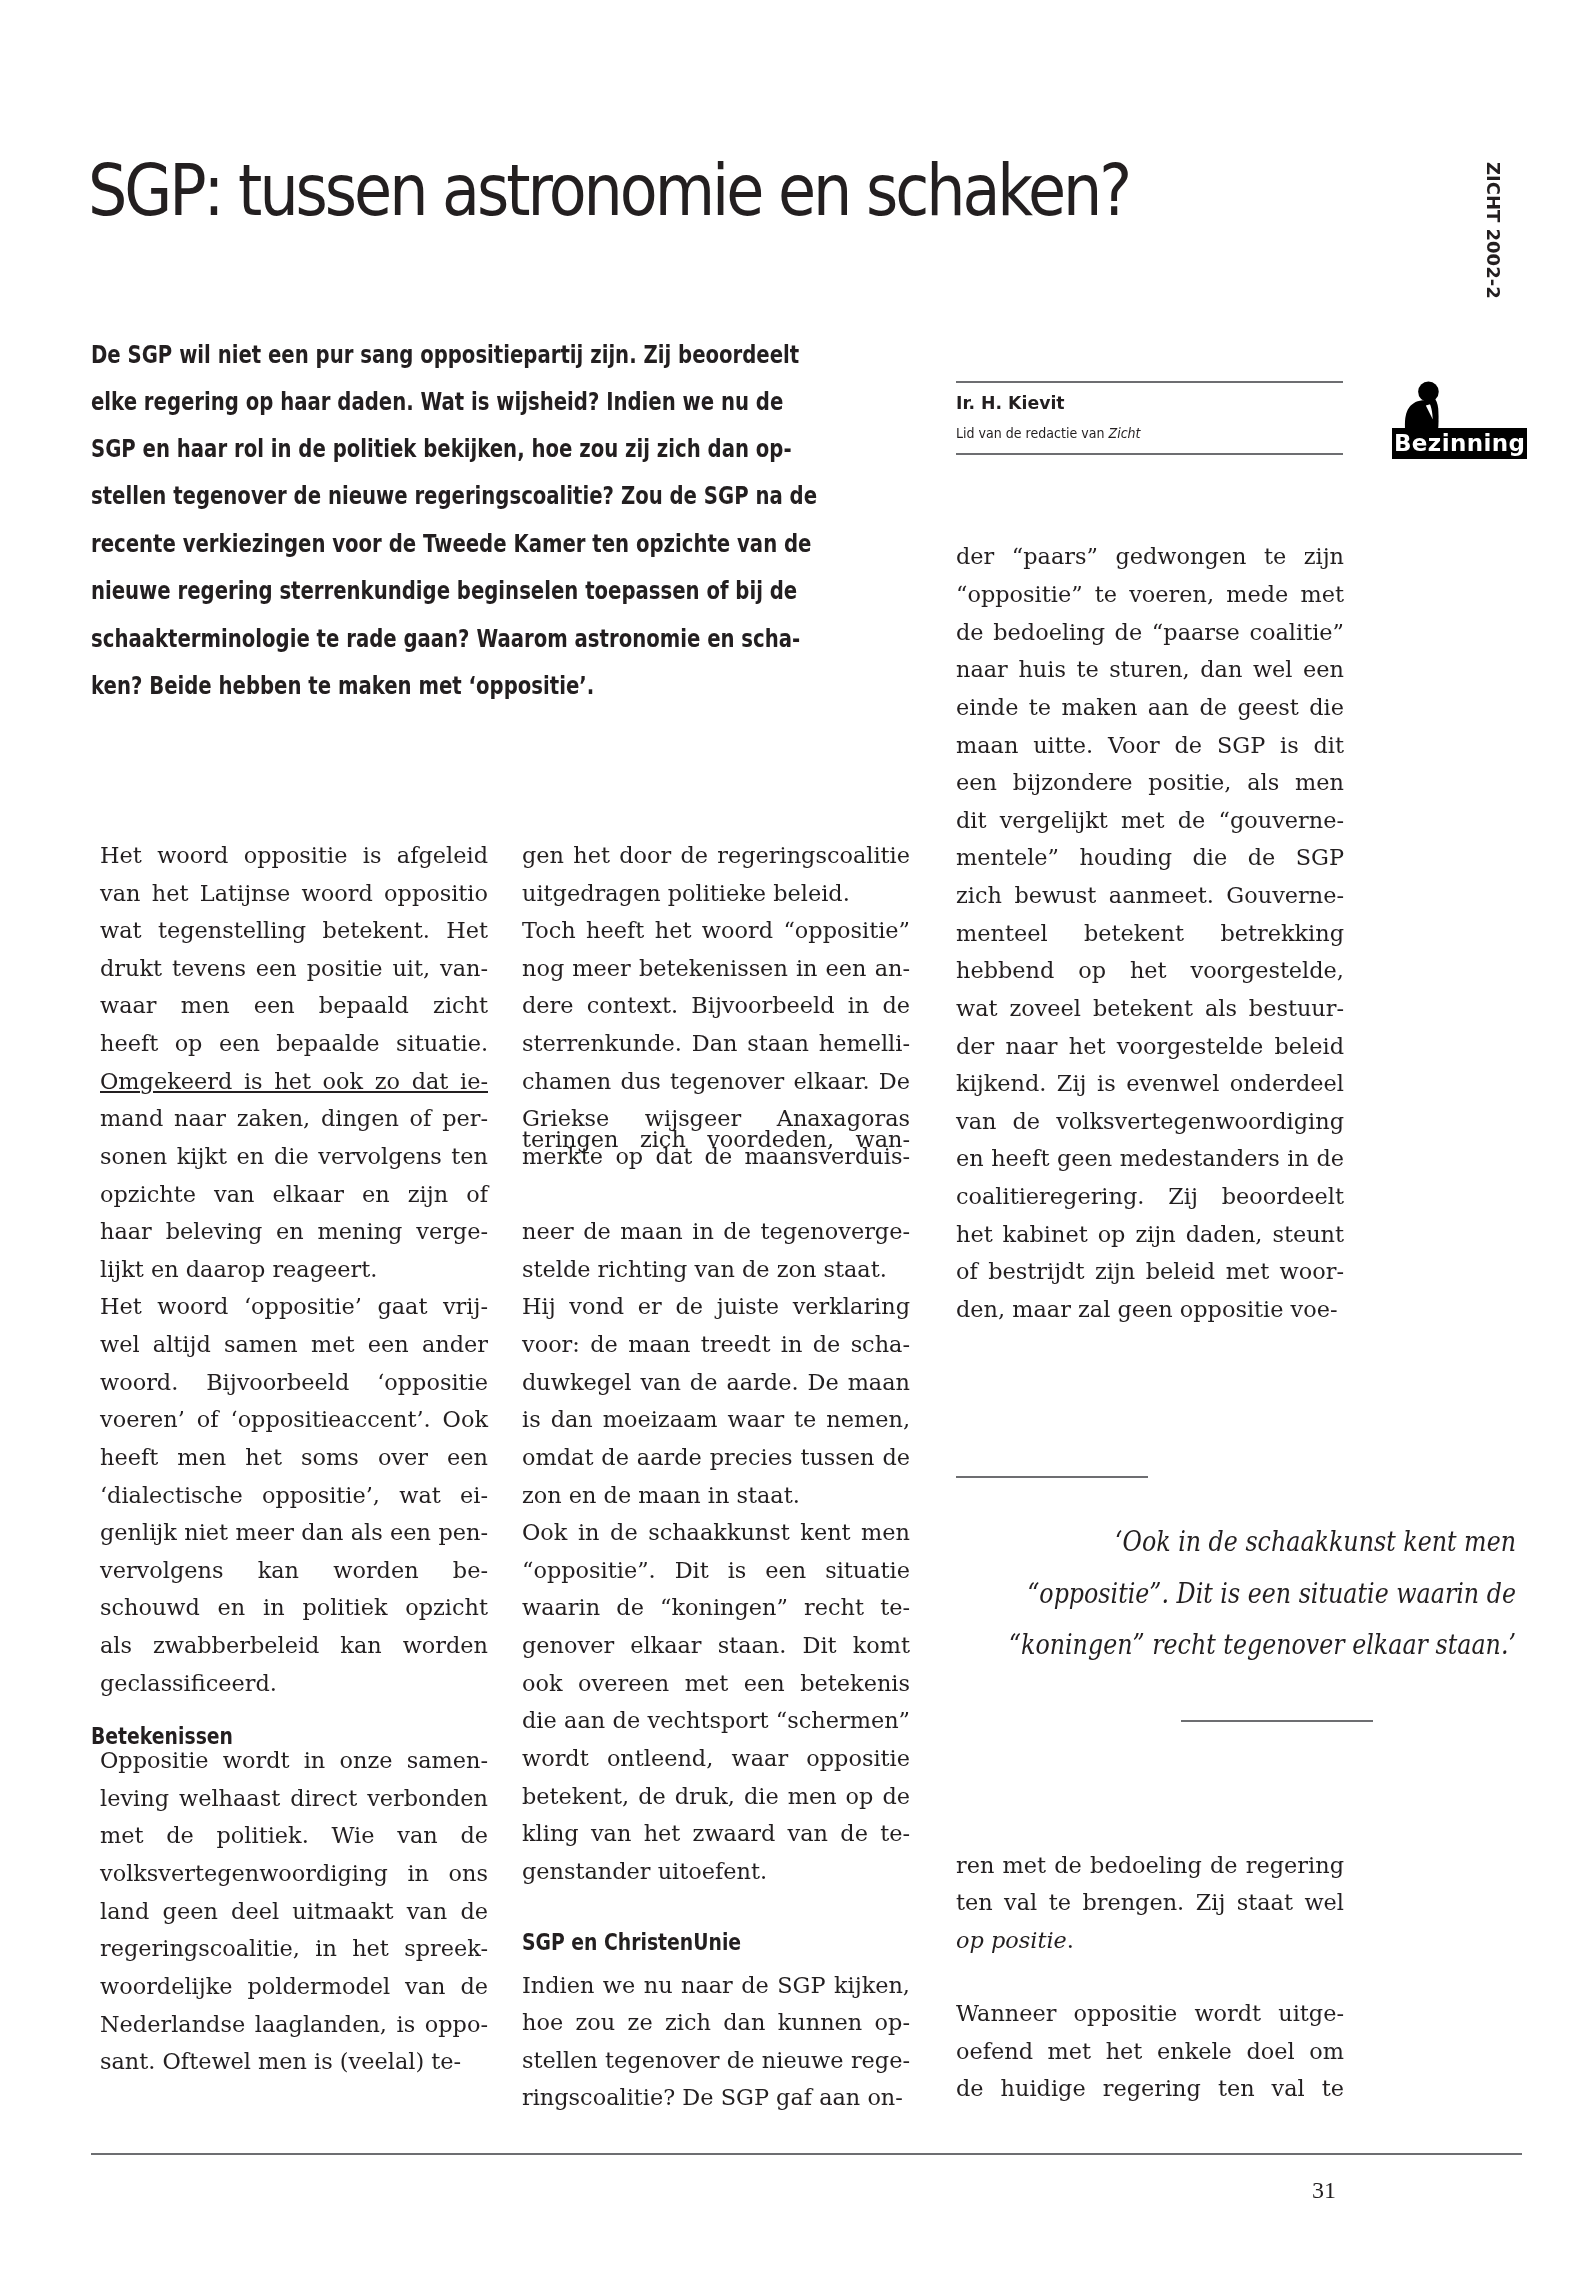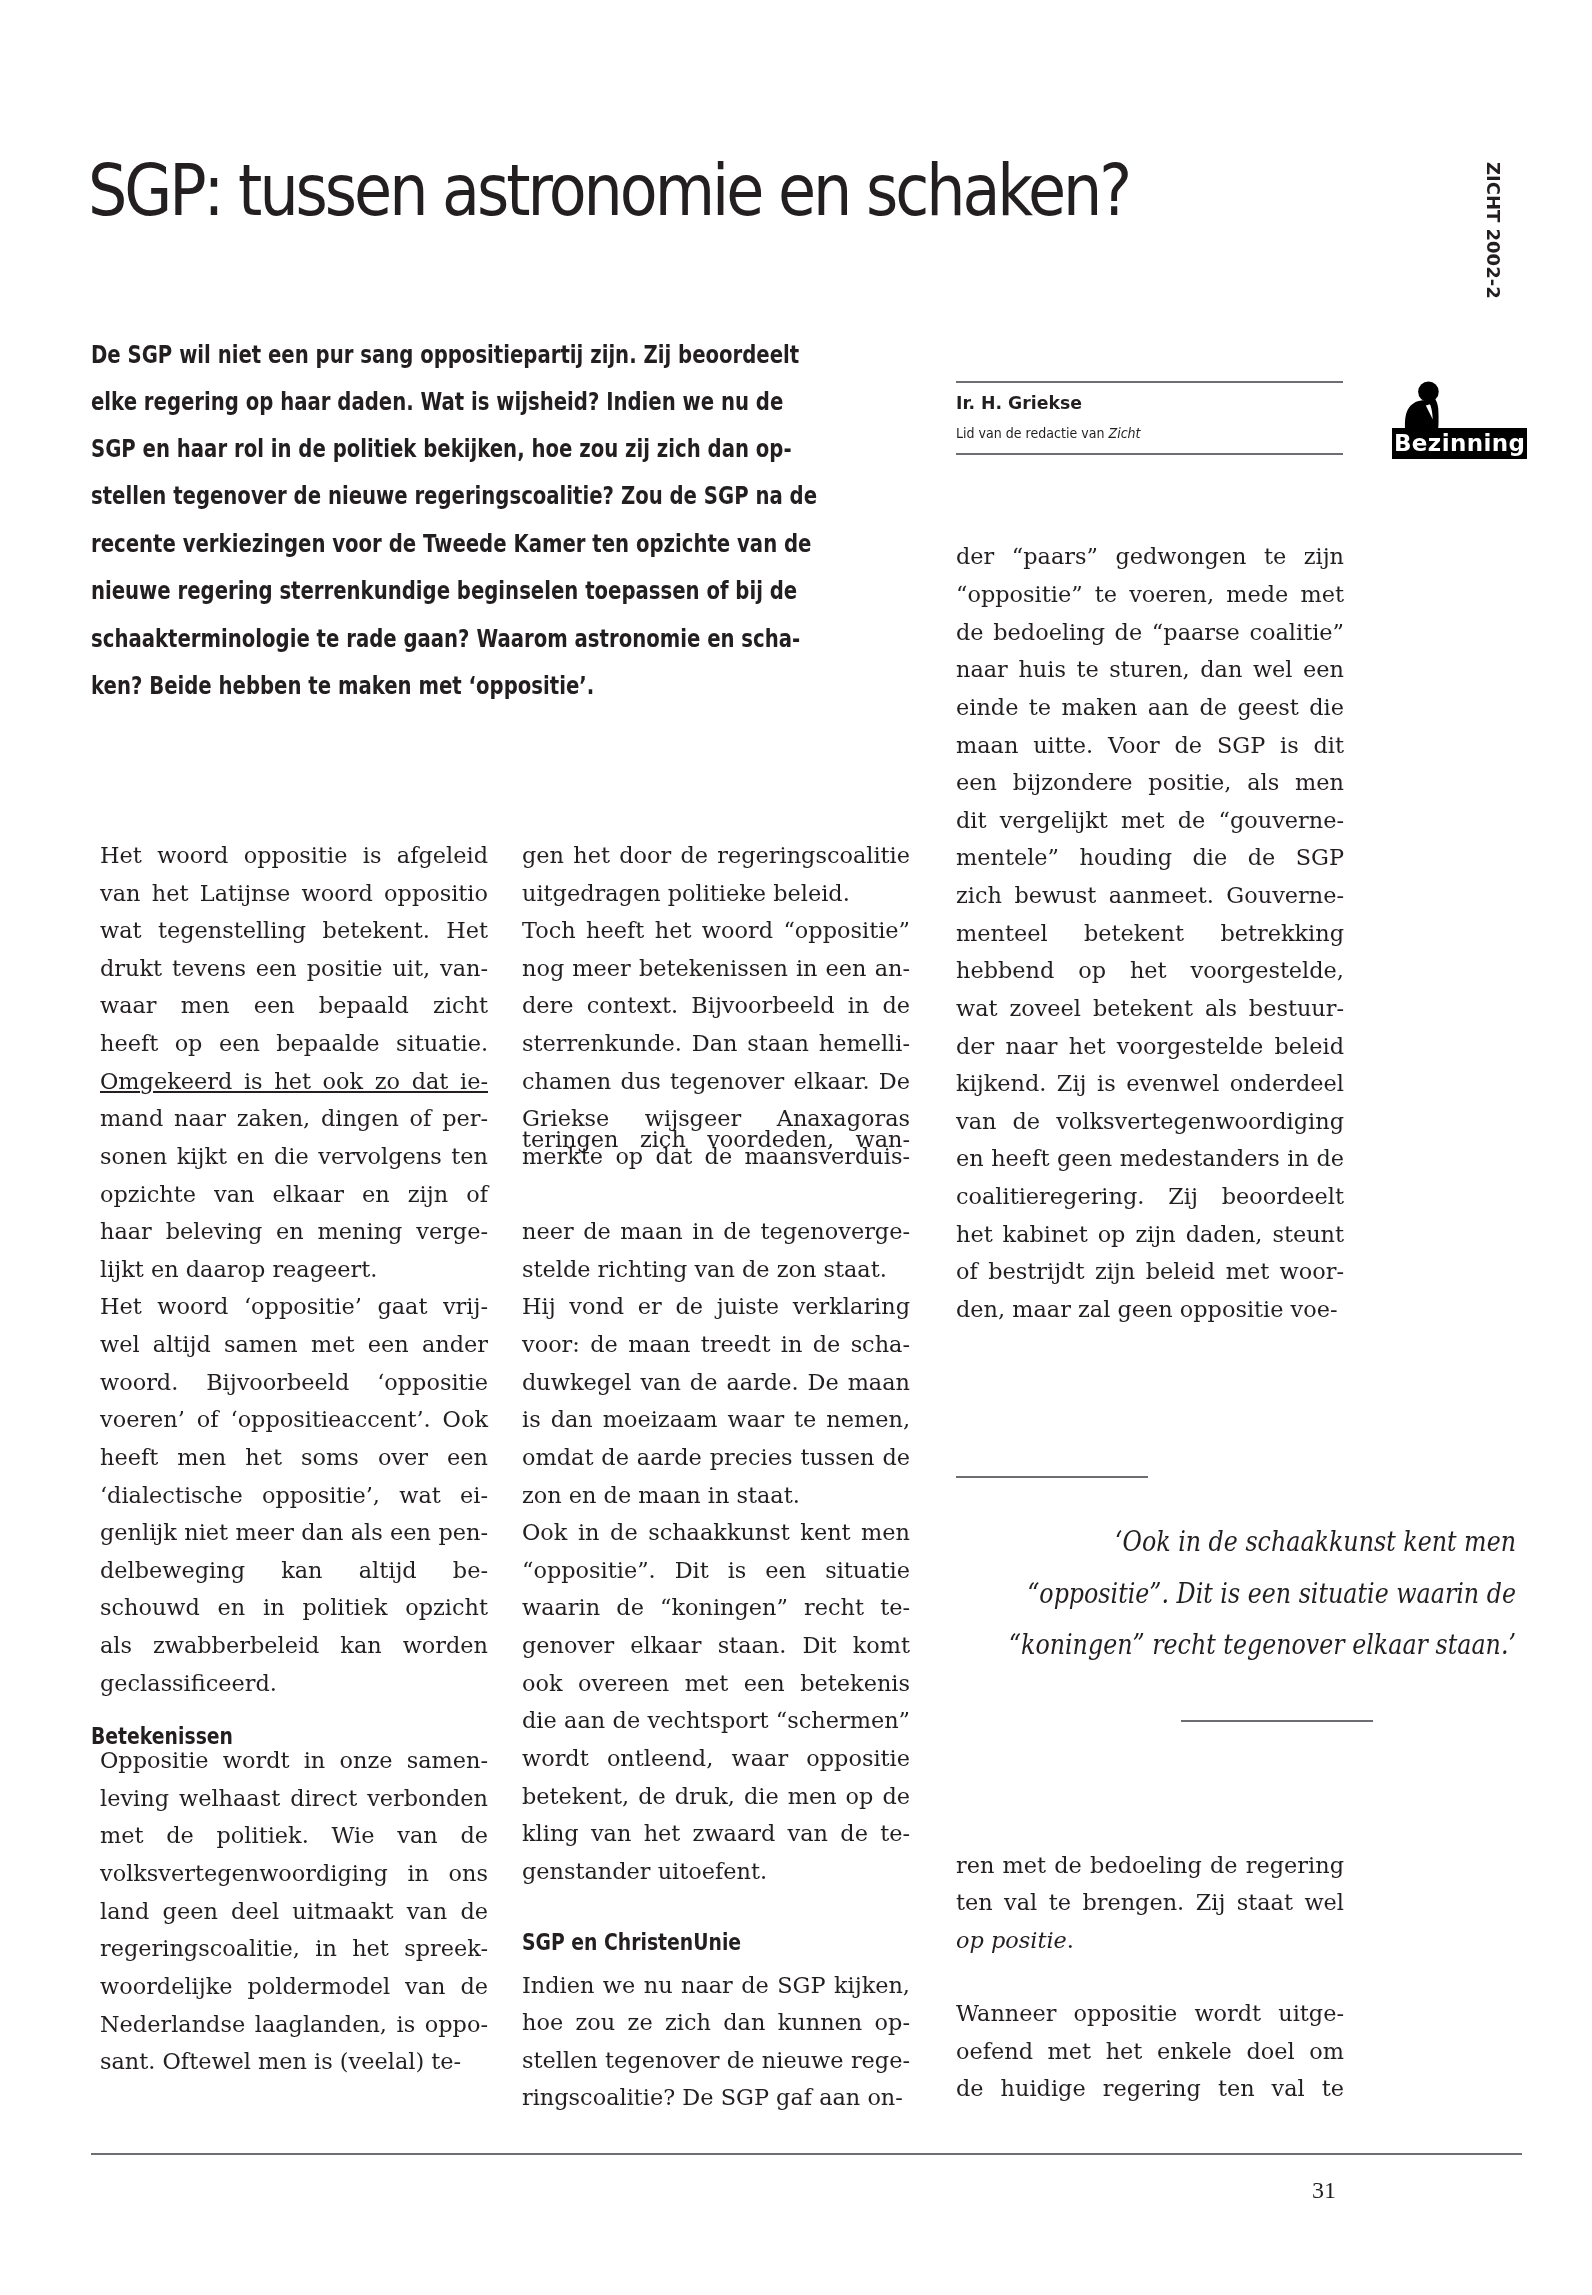--- a/index.html
+++ b/index.html
@@ -70,21 +70,21 @@
   <svg width="155" height="55" viewBox="0 0 180 64" style="position:absolute;left:0;top:0;">
     <circle cx="55" cy="16" r="12" fill="#000"></circle>
     <path d="M 28 62 C 26 40, 32 28, 48 26 L 62 28 C 66 34, 68 46, 66 62 Z" fill="#000"></path>
     <path d="M 52 32 L 60 48 L 66 28 Z" fill="#fff"></path>
     <path d="M 58 20 C 66 24, 68 36, 66 50 L 60 50 C 60 40, 58 30, 54 26 Z" fill="#000"></path>
   </svg>
   <div class="badge-label">Bezinning</div>
 </div>
 
 <div class="rule" style="left:956px; top:381px; width:387px;"></div>
-<div class="author-name">Ir. H. Griekse</div>
+<div class="author-name">Ir. H. Kievit</div>
 <div class="author-role"><span>Lid van de redactie van </span><em>Zicht</em></div>
 <div class="rule" style="left:956px; top:453px; width:387px;"></div>
 
 <div>
   <div class="lead" style="top:341px">De SGP wil niet een pur sang oppositiepartij zijn. Zij beoordeelt</div>
   <div class="lead" style="top:388px">elke regering op haar daden. Wat is wijsheid? Indien we nu de</div>
   <div class="lead" style="top:435px">SGP en haar rol in de politiek bekijken, hoe zou zij zich dan op-</div>
   <div class="lead" style="top:482px">stellen tegenover de nieuwe regeringscoalitie? Zou de SGP na de</div>
   <div class="lead" style="top:530px">recente verkiezingen voor de Tweede Kamer ten opzichte van de</div>
   <div class="lead" style="top:577px">nieuwe regering sterrenkundige beginselen toepassen of bij de</div>
@@ -105,21 +105,21 @@
     <div class="line col1" style="top: 1183px;">opzichte van elkaar en zijn of</div>
     <div class="line col1" style="top: 1220px;">haar beleving en mening verge-</div>
     <div class="line col1 last" style="top: 1258px;">lijkt en daarop reageert.</div>
     <div class="line col1" style="top: 1295px;">Het woord ‘oppositie’ gaat vrij-</div>
     <div class="line col1" style="top: 1333px;">wel altijd samen met een ander</div>
     <div class="line col1" style="top: 1371px;">woord. Bijvoorbeeld ‘oppositie</div>
     <div class="line col1" style="top: 1408px;">voeren’ of ‘oppositieaccent’. Ook</div>
     <div class="line col1" style="top: 1446px;">heeft men het soms over een</div>
     <div class="line col1" style="top: 1484px;">‘dialectische oppositie’, wat ei-</div>
     <div class="line col1" style="top: 1521px;">genlijk niet meer dan als een pen-</div>
-    <div class="line col1" style="top: 1559px;">delbeweging kan altijd be-</div>
+    <div class="line col1" style="top: 1559px;">vervolgens kan worden be-</div>
     <div class="line col1" style="top: 1596px;">schouwd en in politiek opzicht</div>
     <div class="line col1" style="top: 1634px;">als zwabberbeleid kan worden</div>
     <div class="line col1 last" style="top: 1672px;">geclassificeerd.</div>
     <div class="subhead" style="left: 91px; top: 1723px;">Betekenissen</div>
     <div class="line col1" style="top: 1749px;">Oppositie wordt in onze samen-</div>
     <div class="line col1" style="top: 1787px;">leving welhaast direct verbonden</div>
     <div class="line col1" style="top: 1824px;">met de politiek. Wie van de</div>
     <div class="line col1" style="top: 1862px;">volksvertegenwoordiging in ons</div>
     <div class="line col1" style="top: 1900px;">land geen deel uitmaakt van de</div>
     <div class="line col1" style="top: 1937px;">regeringscoalitie, in het spreek-</div>

